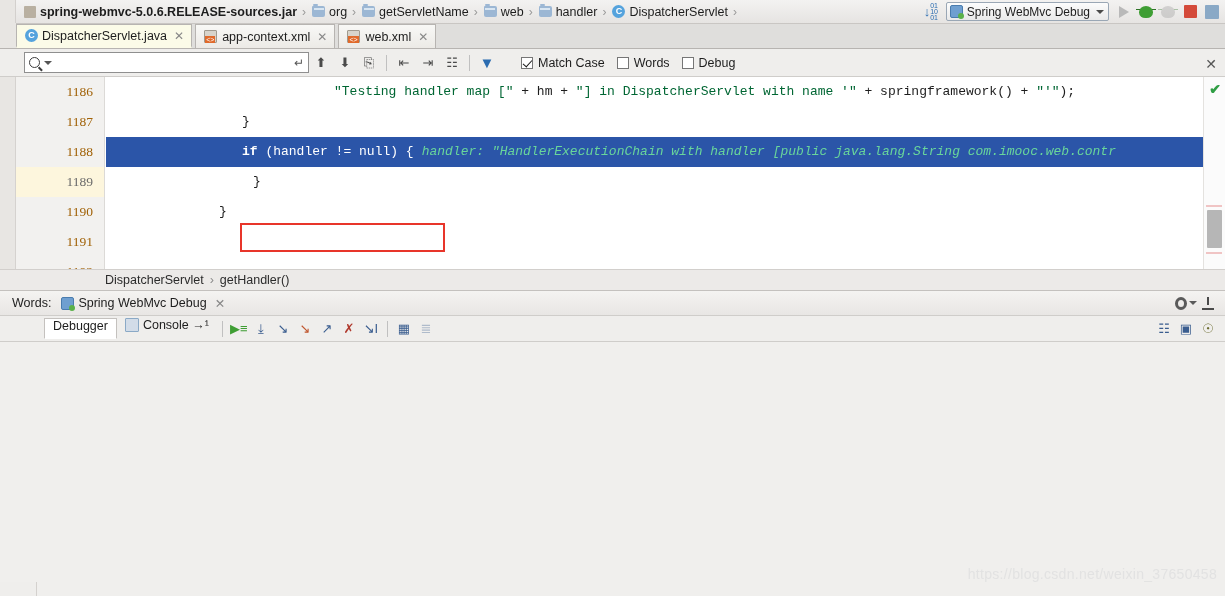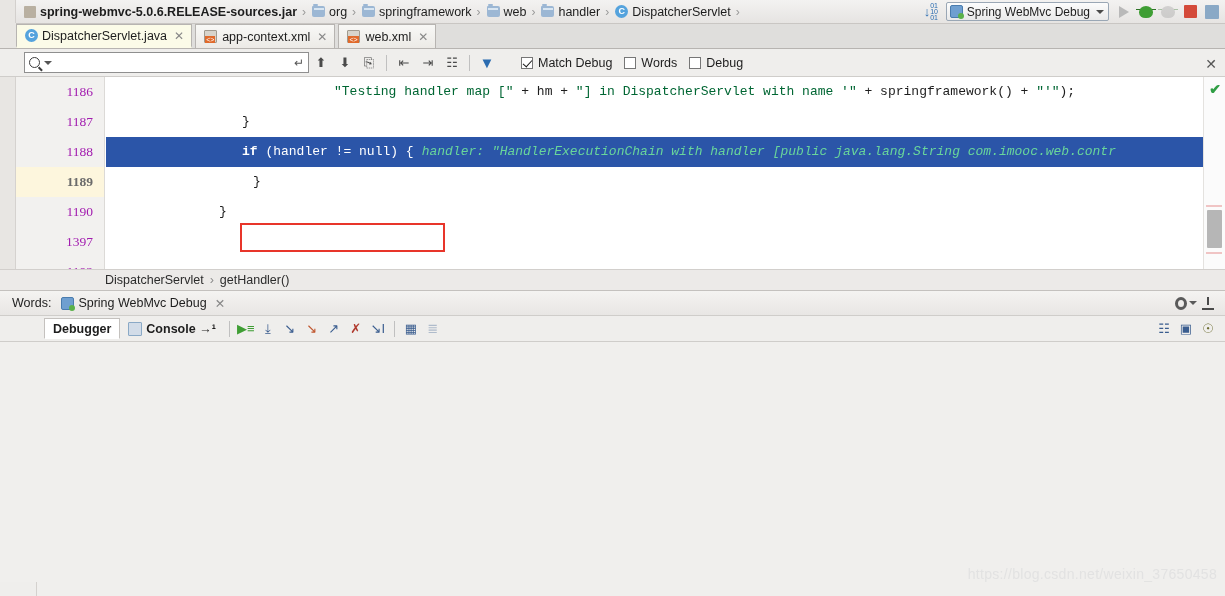--- a/index.html
+++ b/index.html
@@ -82,23 +82,23 @@
   .fb-ic { width:24px;height:22px;display:flex;align-items:center;justify-content:center;color:#4a4a4a;font-size:13px; }
   .cb { display:flex; align-items:center; margin-left:12px; font-size:12.5px; }
   .cb .box { width:12px;height:12px;border:1px solid #767676;background:#fff;margin-right:5px;position:relative; }
   .cb.checked .box:after{content:"";position:absolute;left:3px;top:0px;width:4px;height:8px;border:solid #1a1a1a;border-width:0 1.6px 1.6px 0;transform:rotate(42deg);}
   #find-close { position:absolute; right:8px; top:7px; color:#555; font-size:14px; cursor:default; }
 
   
   #editor { position:absolute; left:0; top:77px; width:1225px; height:192px; background:#fff; overflow:hidden; }
   #edge-left { position:absolute; left:0; top:0; width:16px; height:192px; background:#e8e6e3; border-right:1px solid #d5d2cf; }
   #gutter { position:absolute; left:16px; top:0; width:89px; height:192px; background:#f2f1ef; border-right:1px solid #dcdad7; }
-  .lnum { height:30px; line-height:30px; text-align:right; padding-right:11px; color:#a21caf; font-size:13.5px;
+  .lnum { height:30px; line-height:30px; text-align:right; padding-right:11px; color:#a16207; font-size:13.5px;
           font-family:"Liberation Serif", serif; }
-  .lnum.cur { background:#fdf6dd; color:#6b6b6b;font-weight:bold; }
+  .lnum.cur { background:#fdf6dd; color:#6b6b6b; }
   #codearea { position:absolute; left:106px; top:0; right:22px; height:192px; font-family:"Liberation Mono", monospace; font-size:13px; }
   .cline { height:30px; line-height:30px; white-space:nowrap; padding-left:2px; position:relative; }
   .cline.sel { background:#2b55a8; color:#fff; }
   .kw { color:#00008b; font-weight:bold; }
   .str { color:#006633; }
   .hint { color:#737373; font-style:italic; }
   .hint-g { color:#0b8a4b; font-style:italic; }
   .sel .hint-g { color:#69d69b; }
   #redbox-code {
     position:absolute; left:240px; top:146px; width:205px; height:29px;
@@ -127,21 +127,21 @@
   #dbg-head-right { margin-left:auto; display:flex; align-items:center; padding-right:6px; }
   .gear { width:13px;height:13px;border-radius:50%;border:3px solid #5a5a5a;box-sizing:border-box; }
   .dl-ic { width:12px;height:13px;position:relative; }
   .dl-ic:before{content:"";position:absolute;left:5px;top:0;width:2px;height:8px;background:#4a4a4a;}
   .dl-ic:after{content:"";position:absolute;left:0;bottom:0;width:12px;height:2px;background:#4a4a4a;}
 
   #dbg-toolbar { height:26px; display:flex; align-items:center; border-bottom:1px solid #cfcdca; background:#efeeec; }
   #dbg-left-rail { position:absolute; left:0; top:291px; width:37px; height:305px; background:#efeeec; border-right:1px solid #d4d1ce; }
   .rail-btn { width:27px; height:27px; margin:3px auto 0; display:flex; align-items:center; justify-content:center; }
 
-  .sub-tab { display:flex; align-items:center; height:21px; padding:0 8px; font-size:12.5px;font-weight:bold; }
+  .sub-tab { display:flex; height:21px; padding:0 8px; font-size:12.5px; }
   .sub-tab.active { background:#fff; border:1px solid #c4c1be; border-bottom-color:#fff; }
   .tb-mini { width:22px;height:20px;display:flex;align-items:center;justify-content:center;font-size:13px;color:#3a5d8f; }
 
   #watermark { position:absolute; right:8px; bottom:14px; font-size:14px; color:#e2e2e2; letter-spacing:.3px; }
 </style>
 </head>
 <body>
 
 <div id="app">
 
@@ -155,21 +155,21 @@
     <span class="crumb-sep">›</span>
 
     <div class="crumb">
       <span class="folder-ic icon"></span>
       <span>org</span>
     </div>
     <span class="crumb-sep">›</span>
 
     <div class="crumb">
       <span class="folder-ic icon"></span>
-      <span>springframework</span>
+      <span>getServletName</span>
     </div>
     <span class="crumb-sep">›</span>
 
     <div class="crumb">
       <span class="folder-ic icon"></span>
       <span>web</span>
     </div>
     <span class="crumb-sep">›</span>
 
     <div class="crumb">
@@ -243,21 +243,21 @@
     <div class="fb-ic">⎘</div>
     <div class="sep"></div>
     <div class="fb-ic">⇤</div>
     <div class="fb-ic">⇥</div>
     <div class="fb-ic">☷</div>
     <div class="sep"></div>
     <div class="fb-ic" style="color:#2b6cb0;font-size:15px;">▼</div>
 
     <div class="cb checked" style="margin-left:22px;">
       <span class="box"></span>
-      <span>Match Debug</span>
+      <span>Match Case</span>
     </div>
     <div class="cb">
       <span class="box"></span>
       <span>Words</span>
     </div>
     <div class="cb">
       <span class="box"></span>
       <span>Debug</span>
     </div>
     <div id="find-close">✕</div>
@@ -265,21 +265,21 @@
 
   <div id="editor">
     <div id="edge-left"></div>
 
     <div id="gutter">
       <div class="lnum">1186</div>
       <div class="lnum">1187</div>
       <div class="lnum">1188</div>
       <div class="lnum cur">1189</div>
       <div class="lnum">1190</div>
-      <div class="lnum">1397</div>
+      <div class="lnum">1191</div>
       <div class="lnum">1192</div>
 
     </div>
 
     <div id="codearea">
 
       <div class="cline" style="padding-left:228px;">
         <span class="str">"Testing handler map ["</span><span> + hm + </span><span class="str">"] in DispatcherServlet with name '"</span><span> + springframework() + </span><span class="str">"'"</span><span>);</span>
       </div>
 

